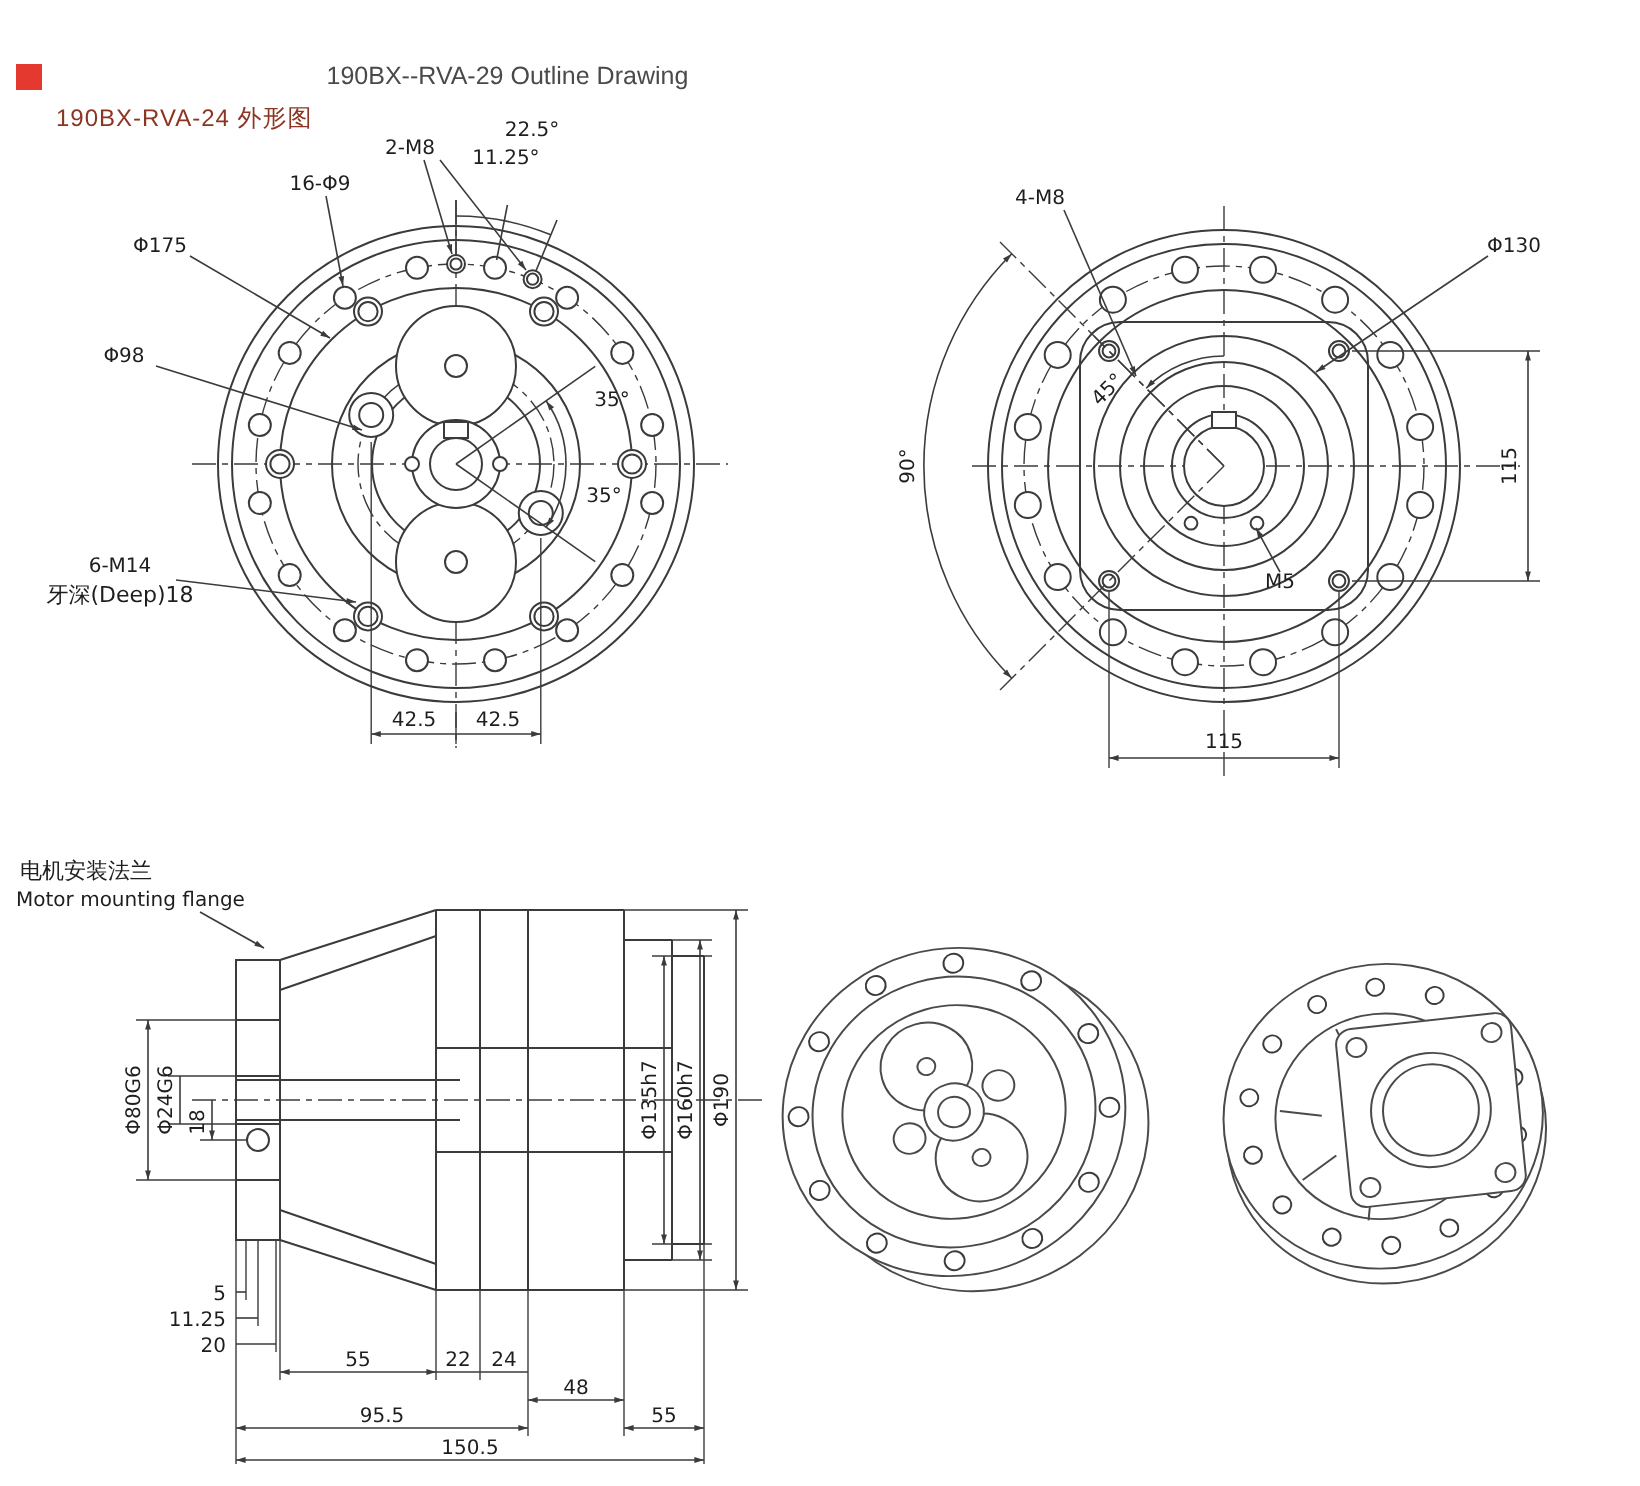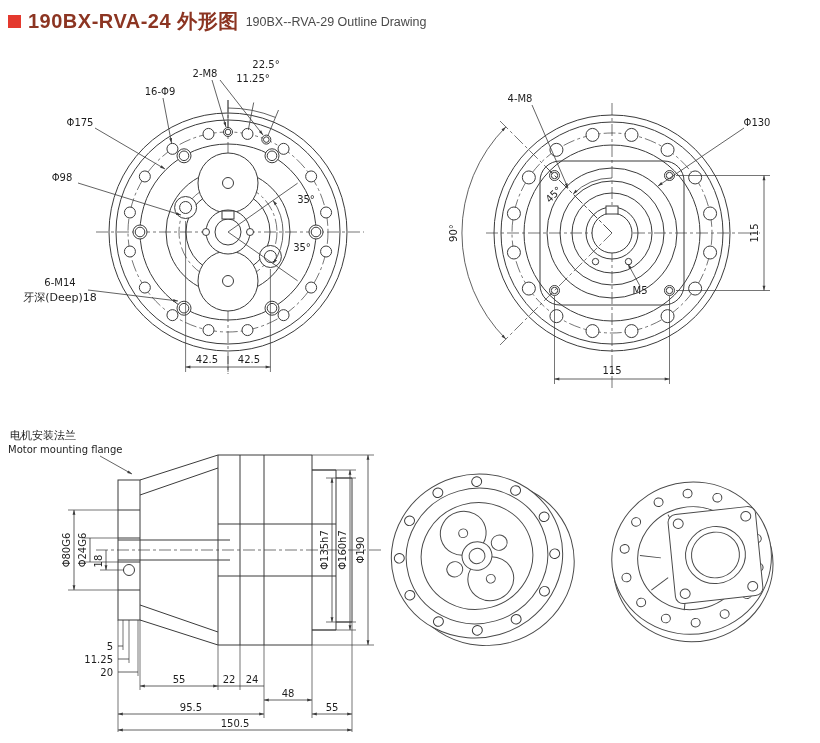--- a/index.html
+++ b/index.html
@@ -1,19 +1,19 @@
 <!DOCTYPE html>
 <html><head>
 <meta charset="utf-8">
 <style>
   html,body{margin:0;padding:0;background:#ffffff;}
   body{width:820px;height:743px;position:relative;font-family:"Liberation Sans",sans-serif;}
   .hdr{position:absolute;left:8px;top:8px;display:flex;align-items:center;gap:7px;white-space:nowrap;}
   .hdr .sq{width:13px;height:13px;display:inline-block;}
-  .hdr .cn{font-size:20px;font-weight:bold;color:#8c3522;letter-spacing:0.5px;}
+  .hdr .cn{font-size:12px;font-weight:normal;color:#8c3522;letter-spacing:0.5px;margin-top:43px;}
   .hdr .en{font-size:12.5px;color:#4a4a4a;}
   svg{position:absolute;left:0;top:0;}
   .s{stroke:#3b3b3b;fill:none;stroke-width:1;}
   .sf{stroke:#3b3b3b;fill:#ffffff;stroke-width:1;}
   .cl{stroke:#3b3b3b;fill:none;stroke-width:0.7;stroke-dasharray:12 3 3 3;}
   .dm{stroke:#3b3b3b;fill:none;stroke-width:0.8;}
   .ex{stroke:#3b3b3b;fill:none;stroke-width:0.7;}
   .hole circle{stroke:#3b3b3b;fill:#ffffff;stroke-width:1;}
   text.d{font:10px "DejaVu Sans",sans-serif;fill:#1e1e1e;}
   text.dc{font:11px "DejaVu Sans",sans-serif;fill:#1e1e1e;}

